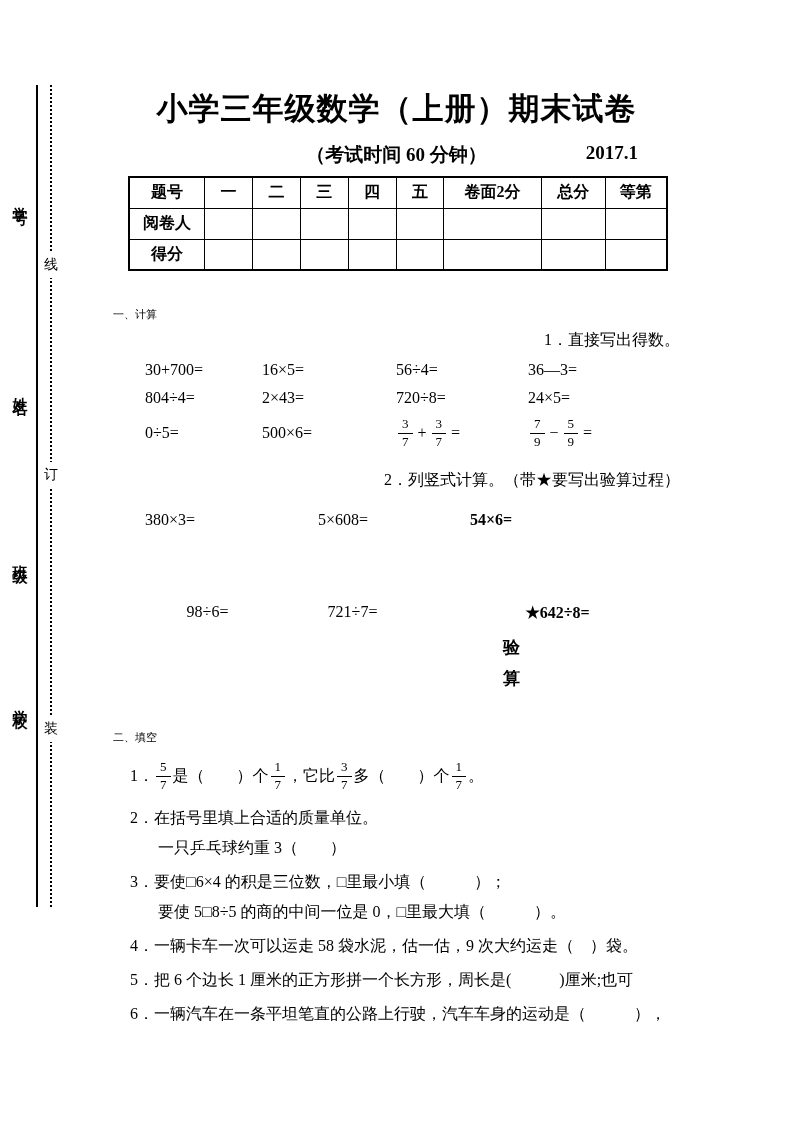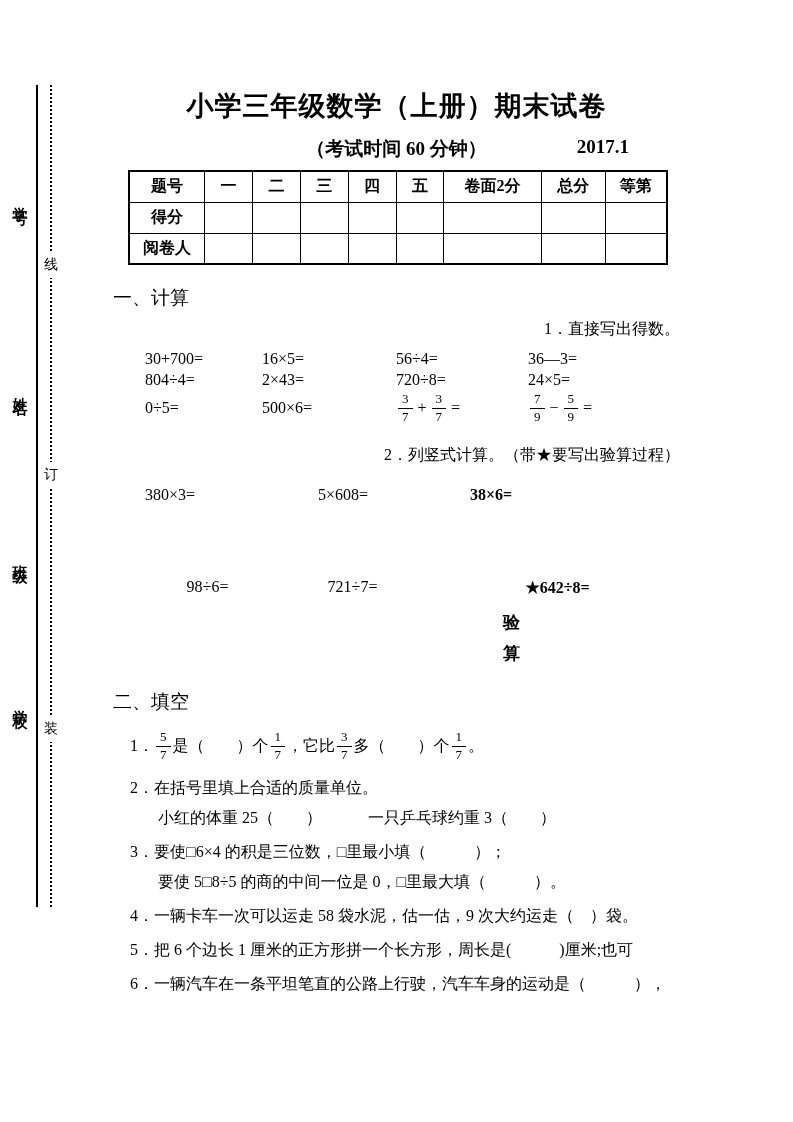--- a/index.html
+++ b/index.html
@@ -12,34 +12,34 @@
   
   .binding { position:absolute; left:0; top:0; width:72px; height:1122px; }
   .bind-solid-line { position:absolute; left:36px; top:85px; height:822px; width:0; border-left:2px solid #000; }
   .bind-dotted-line { position:absolute; left:50px; top:85px; height:822px; width:0; border-left:2px dotted #000; }
   .vfield { position:absolute; left:10px; writing-mode:vertical-rl; font-size:15px; font-weight:bold; letter-spacing:4px; }
   .bchar { position:absolute; left:44px; font-size:14px; background:#fff; padding:4px 0; }
 
   
   .content { position:absolute; left:113px; top:88px; width:567px; }
 
-  .title { font-size:27px; font-weight:bold; text-align:center; letter-spacing:1px; }
+  .title { font-size:31px; font-weight:bold; text-align:center; letter-spacing:1px; }
 
   .subtitle-row { position:relative; margin-top:12px; height:22px; text-align:center;
                   font-size:19px; font-weight:bold; }
-  .subtitle-row .date { position:absolute; right:51px; top:0; }
+  .subtitle-row .date { position:absolute; right:42px; top:0; }
 
   .score-table { border-collapse:collapse; margin:12px 0 0 15px; width:540px;
                  font-size:16px; font-weight:bold; border:2px solid #000; }
   .score-table td { border:1px solid #000; height:31px; text-align:center; vertical-align:middle; }
 
-  .sec-heading { margin-top:20px; font-size:19px; }
+  .sec-heading { margin-top:36px; font-size:11px; }
   .q-label { margin-top:8px; padding-left:17px; font-size:16px;text-align:right; }
 
-  .eq-grid { display:grid; margin-left:32px; font-size:16px; row-gap:3px; align-items:center; }
+  .eq-grid { display:grid; margin-left:32px; font-size:16px; row-gap:10px; align-items:center; }
   .q1-grid { margin-top:10px; grid-template-columns:117px 134px 132px 1fr; }
   .q2-row1 { margin-top:20px; grid-template-columns:173px 152px 1fr; }
   .q2-row2 { margin-top:74px; grid-template-columns:125px 165px 1fr;text-align:center; }
   .bold { font-weight:bold; }
 
   .frac { display:inline-flex; flex-direction:column; align-items:center; line-height:1.15;
           font-size:13px; margin:0 2px; }
   .frac .fnum { border-bottom:1px solid #000; padding:0 4px 1px; }
   .frac .fden { padding-top:1px; }
   .frac-eq { display:inline-flex; align-items:center; gap:3px; }
@@ -96,32 +96,32 @@
       <td>一</td>
       <td>二</td>
       <td>三</td>
       <td>四</td>
       <td>五</td>
       <td>卷面2分</td>
       <td>总分</td>
       <td>等第</td>
     </tr>
     <tr>
-      <td>得分</td>
+      <td>阅卷人</td>
       <td></td>
       <td></td>
       <td></td>
       <td></td>
       <td></td>
       <td></td>
       <td></td>
       <td></td>
     </tr>
     <tr>
-      <td>阅卷人</td>
+      <td>得分</td>
       <td></td>
       <td></td>
       <td></td>
       <td></td>
       <td></td>
       <td></td>
       <td></td>
       <td></td>
     </tr>
   </tbody>
@@ -170,21 +170,21 @@
       </span>
       <span>=</span>
     </span>
   </div>
 
   <div class="q-label" style="margin-top:20px">2．列竖式计算。（带★要写出验算过程）</div>
 
   <div class="eq-grid q2-row1">
     <span>380×3=</span>
     <span>5×608=</span>
-    <span class="bold">38×6=</span>
+    <span class="bold">54×6=</span>
   </div>
 
   <div class="eq-grid q2-row2">
     <span>98÷6=</span>
     <span>721÷7=</span>
     <span class="bold">★642÷8=</span>
   </div>
 
   <div class="check">
     <div>验</div>
@@ -216,21 +216,20 @@
     </span>
     <span>。</span>
   </div>
 
   <div class="fill-item">
     <div class="fi-line">
       <span class="qnum">2．</span>
       <span>在括号里填上合适的质量单位。</span>
     </div>
     <div class="fi-line indent2 gap1">
-      <span>小红的体重 25（　　）</span>
       <span>一只乒乓球约重 3（　　）</span>
     </div>
   </div>
 
   <div class="fill-item">
     <div class="fi-line">
       <span class="qnum">3．</span>
       <span>要使□6×4 的积是三位数，□里最小填（　　　）；</span>
     </div>
     <div class="fi-line indent2">

